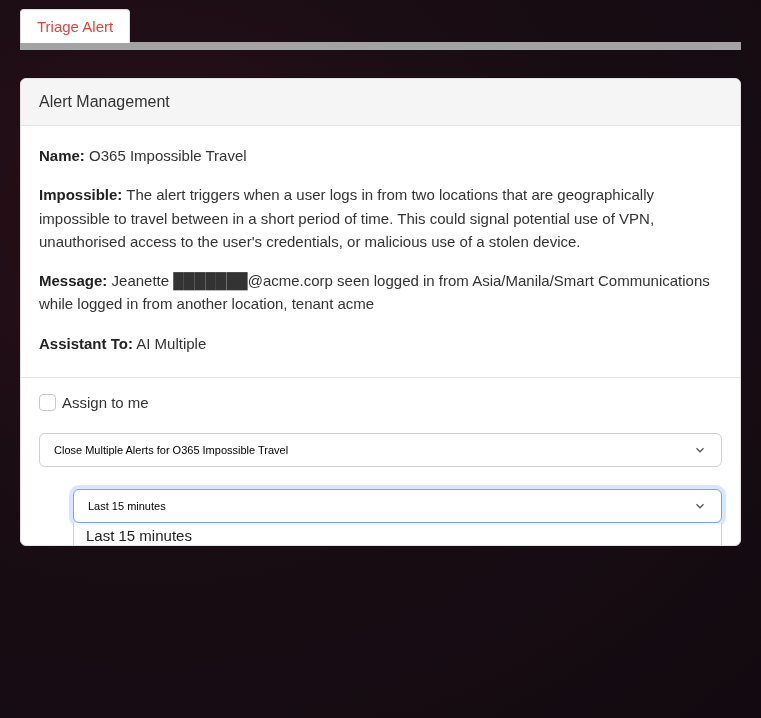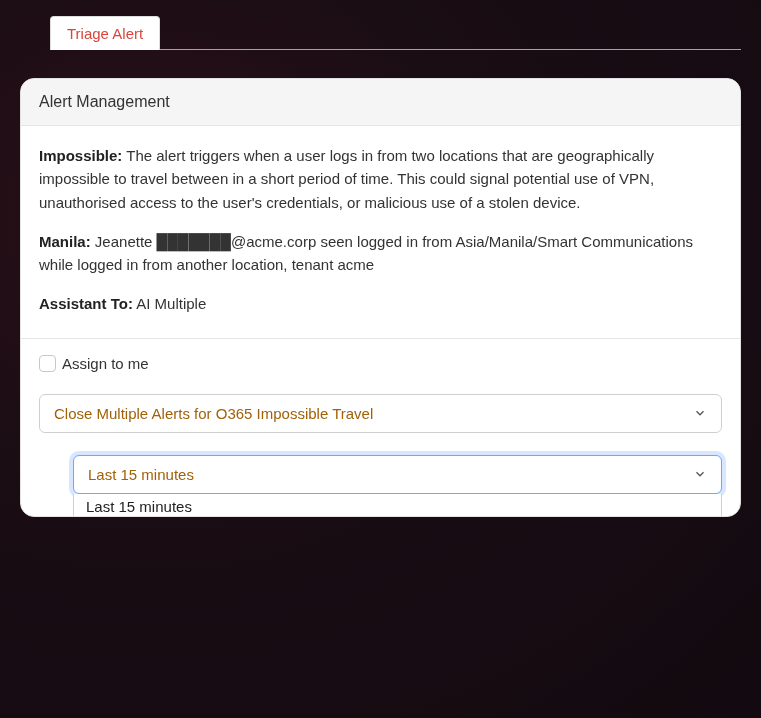--- a/index.html
+++ b/index.html
@@ -2,33 +2,33 @@
 <html><head>
 <meta charset="utf-8">
 <style>
   * { box-sizing: border-box; margin: 0; padding: 0; }
   html, body { width: 761px; height: 718px; overflow: hidden; font-family: "Segoe UI", Arial, sans-serif; }
   body {
     background: #1a0d14;
     background: radial-gradient(ellipse at 20% 30%, #2a0f18 0%, #1a0d14 40%, #120a10 100%);
   }
   .page { padding: 14px 20px 0 20px; }
-  .tabs-row { position: relative; height: 36px; border-bottom: 1px solid #a3a3a3; margin-left: 30px; }
+  .tabs-row { position: relative; height: 36px; border-bottom: 8px solid #a3a3a3; }
   .tab {
     position: absolute; bottom: -1px; left: 0;
     background: #fff; border: 1px solid #ddd; border-bottom: none;
     padding: 8px 16px; font-size: 15px; color: #d9463d;
     border-top-left-radius: 4px; border-top-right-radius: 4px;
     cursor: pointer;
   }
   .card {
     margin-top: 28px;
     background: #fff;
     border: 1px solid #e2e2e2;
-    border-radius: 14px;
+    border-radius: 6px;
     overflow: hidden;
   }
   .card-header {
     background: #f5f5f6;
     border-bottom: 1px solid #e5e5e7;
     padding: 14px 18px;
     font-size: 16px; color: #333;
   }
   .card-body { padding: 18px 18px 22px 18px; color: #222; }
   .field-row { margin-bottom: 16px; font-size: 15px; line-height: 1.55; color: #333; }
@@ -41,21 +41,21 @@
   }
   .checkbox-label { font-size: 15px; color: #333; }
 
   .select-control {
     position: relative;
     width: 100%;
     border: 1px solid #cfcfd3;
     border-radius: 6px;
     background: #fff;
     padding: 10px 40px 10px 14px;
-    font-size: 15px; color: #a16207;
+    font-size: 11px; color: #000000;
     cursor: pointer;
     margin-bottom: 22px;
   }
   .select-control.focused {
     border: 1px solid #6ca8ff;
     box-shadow: 0 0 0 4px rgba(100,160,255,0.25);
   }
   .chevron {
     position: absolute; right: 14px; top: 50%; transform: translateY(-50%);
     width: 14px; height: 14px; color: #555;
@@ -86,26 +86,31 @@
       <span>Triage Alert</span>
     </div>
   </div>
 
   <div class="card">
     <div class="card-header">
       <span>Alert Management</span>
     </div>
     <div class="card-body">
       <div class="field-row">
+        <strong>Name:</strong>
+        <span> </span>
+        <span>O365 Impossible Travel</span>
+      </div>
+      <div class="field-row">
         <strong>Impossible:</strong>
         <span> </span>
         <span>The alert triggers when a user logs in from two locations that are geographically impossible to travel between in a short period of time. This could signal potential use of VPN, unauthorised access to the user's credentials, or malicious use of a stolen device.</span>
       </div>
       <div class="field-row">
-        <strong>Manila:</strong>
+        <strong>Message:</strong>
         <span> </span>
         <span>Jeanette ███████@acme.corp seen logged in from Asia/Manila/Smart Communications while logged in from another location, tenant acme</span>
       </div>
       <div class="field-row" style="margin-bottom:0">
         <strong>Assistant To:</strong>
         <span> </span>
         <span>AI Multiple</span>
       </div>
     </div>
 

